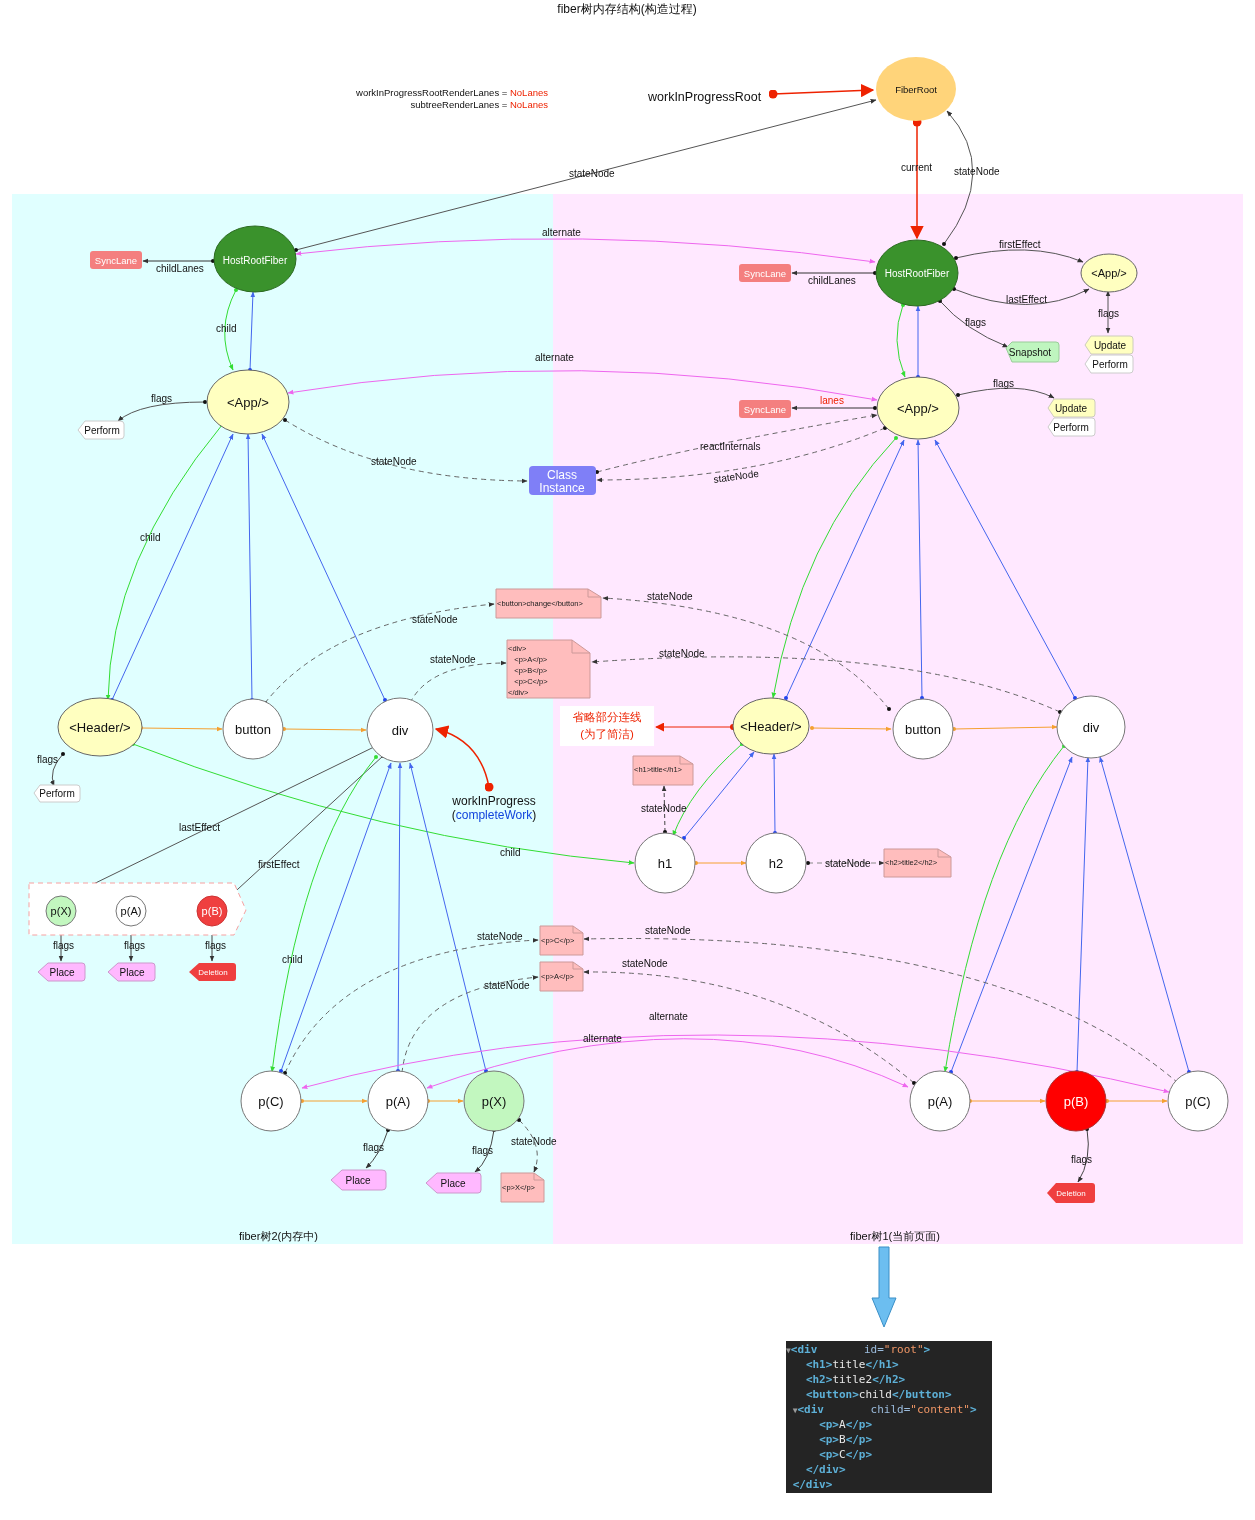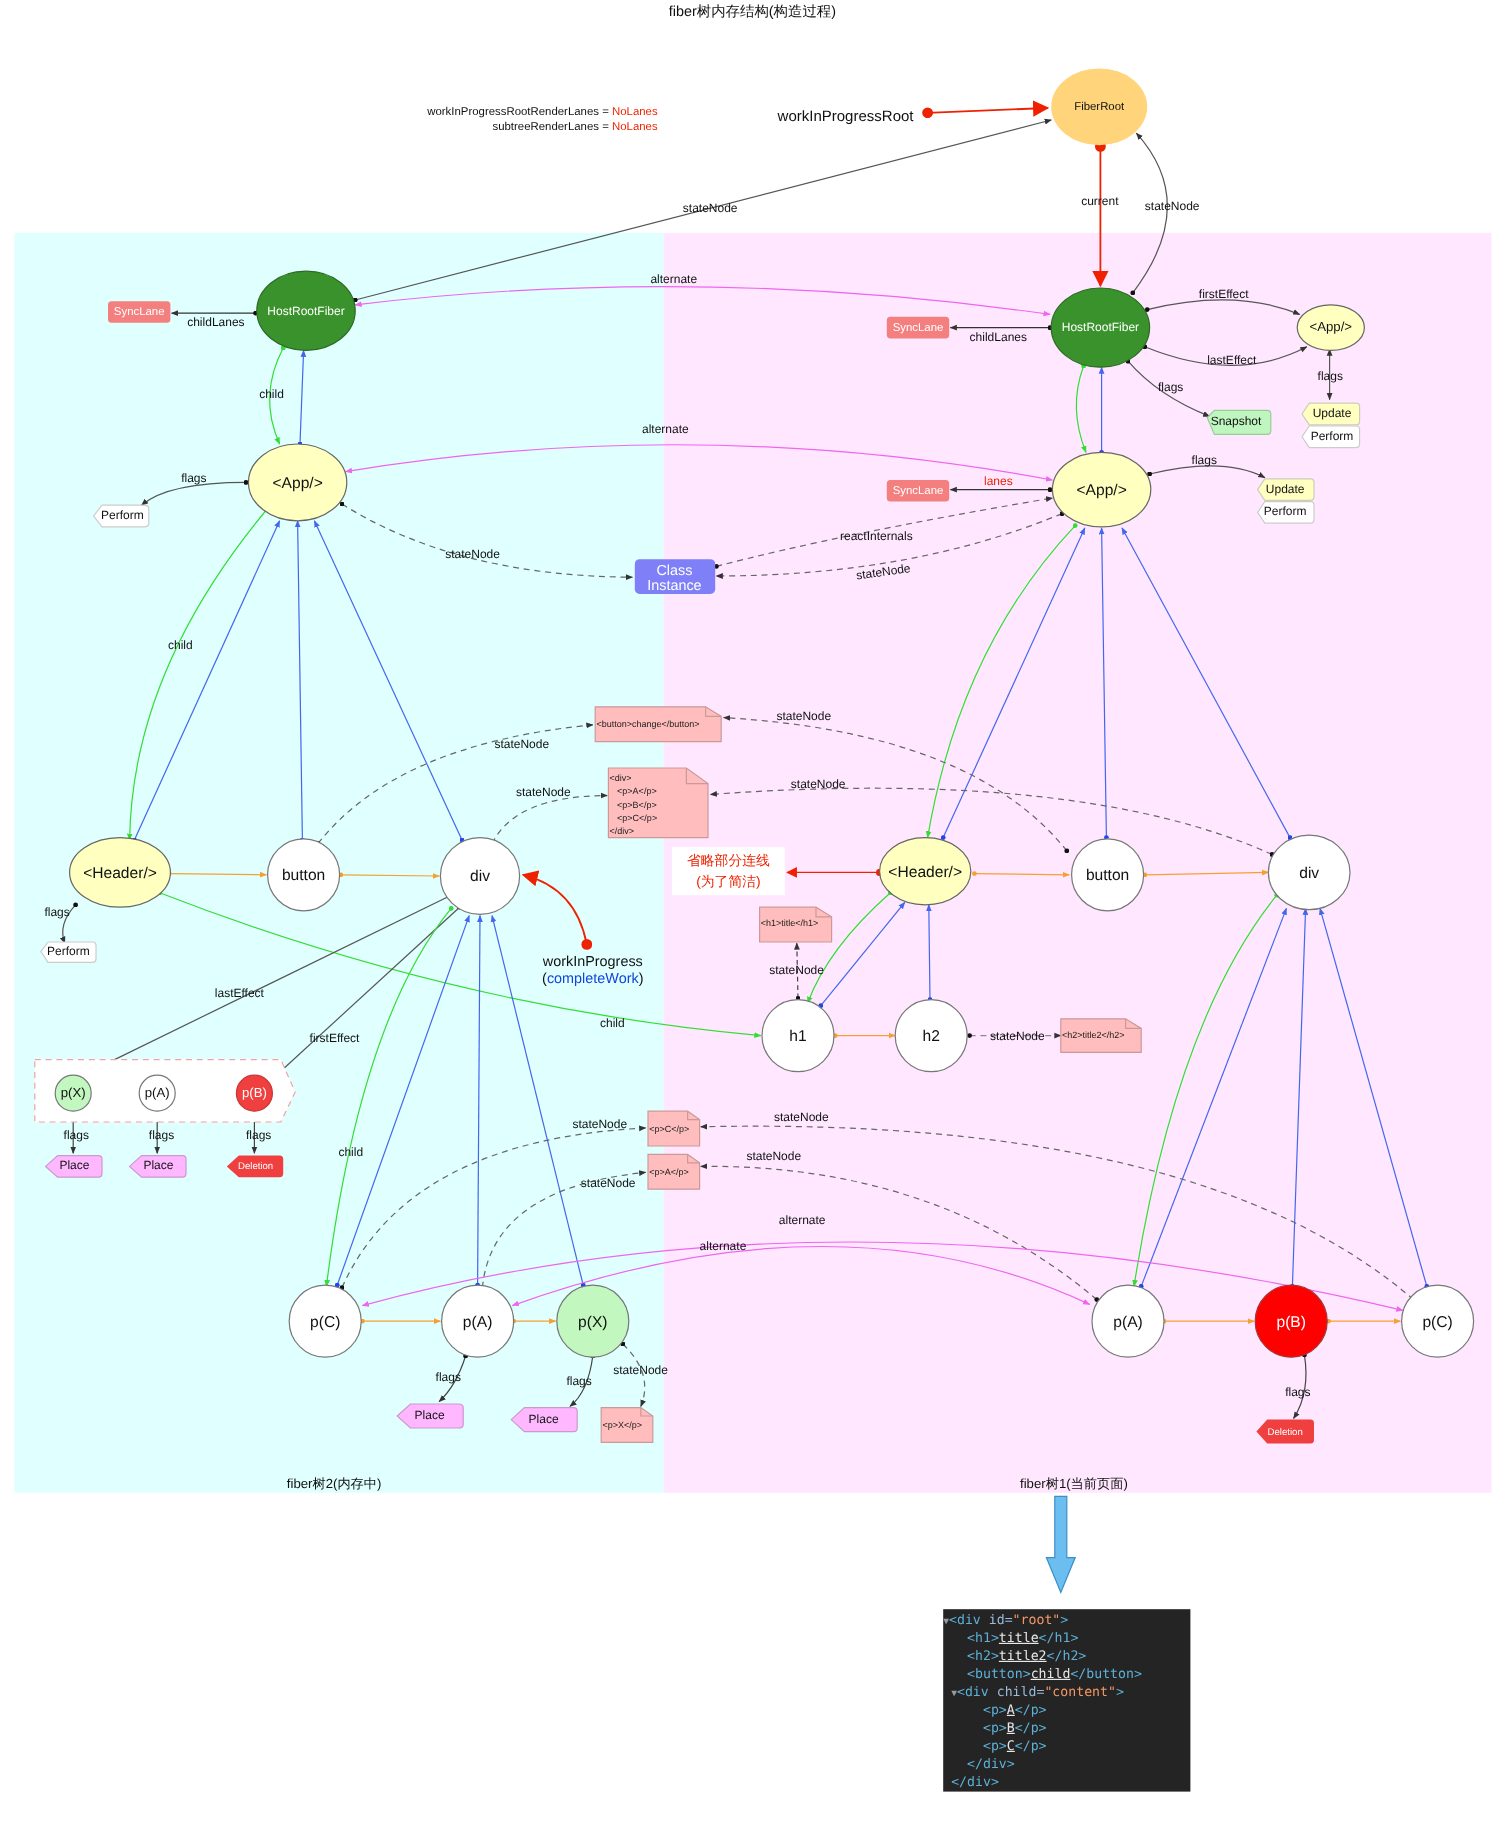--- a/index.html
+++ b/index.html
@@ -6,24 +6,24 @@
   body { width:1255px; height:1520px; position:relative; overflow:hidden; font-family:"Liberation Sans", sans-serif; }
   svg#diagram { position:absolute; left:0; top:0; width:1255px; height:1520px; }
   svg text { font-family:"Liberation Sans", sans-serif; }
   .lbl { font-size:10px; fill:#111; }
   .node-text { font-size:13px; fill:#111; text-anchor:middle; dominant-baseline:central; }
   .node-text-white { font-size:10px; fill:#fff; text-anchor:middle; dominant-baseline:central; }
   .tag-text { font-size:10px; fill:#111; text-anchor:middle; dominant-baseline:central; }
   .doc-text { font-size:7.5px; fill:#222; }
   .devtools { position:absolute; left:786px; top:1341px; width:206px; height:152px; background:#242424; font-family:"DejaVu Sans Mono", monospace; font-size:11px; line-height:15px; color:#e8e8e8; padding-top:1px; box-sizing:border-box; }
   .devtools .ln { white-space:pre; height:15px; }
-  .tg { color:#5db0d7; }
-  .at { color:#9bbbdc; }
+  .tg { color:#5db0d7;font-weight:bold; }
+  .at { color:#9bbbdc;margin-left:40px; }
   .av { color:#f29766; }
-  .tx { color:#e8e8e8;text-decoration:underline; }
+  .tx { color:#e8e8e8; }
   .tri { color:#9a9a9a; font-size:8px; }
 </style>
 </head>
 <body>
 
 <svg id="diagram" xmlns="http://www.w3.org/2000/svg">
   <defs>
     <marker id="ah-k" viewBox="0 0 10 10" refX="9" refY="5" markerWidth="6" markerHeight="6" orient="auto-start-reverse">
         <path d="M0,1 L10,5 L0,9 z" fill="#333"></path>
       </marker>

